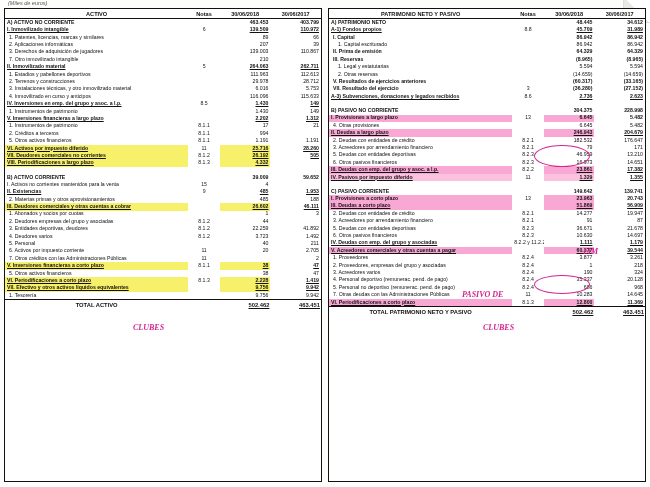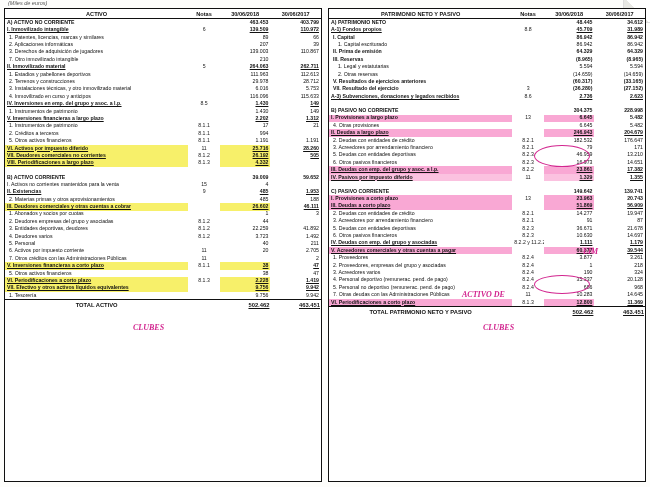--- a/index.html
+++ b/index.html
@@ -611,19 +611,19 @@
             <td></td>
             <td class="num">502.462</td>
             <td class="num">463.451</td>
           </tr>
         </tfoot>
       </table>
     </div>
   </div>
 
   <div class="ink" style="left:583px;top:247px;">LIM</div>
-  <div class="ink" style="left:462px;top:290px;">ACTIVO DE</div>
+  <div class="ink" style="left:462px;top:290px;">PASIVO DE</div>
   <div class="ink" style="left:133px;top:323px;">CLUBES</div>
   <div class="ink" style="left:483px;top:323px;">CLUBES</div>
 
   <div class="ellipse" style="left:534px;top:145px;width:54px;height:20px;"></div>
   <div class="ellipse" style="left:534px;top:275px;width:54px;height:17px;"></div>
 </div>
 
 </body></html>

